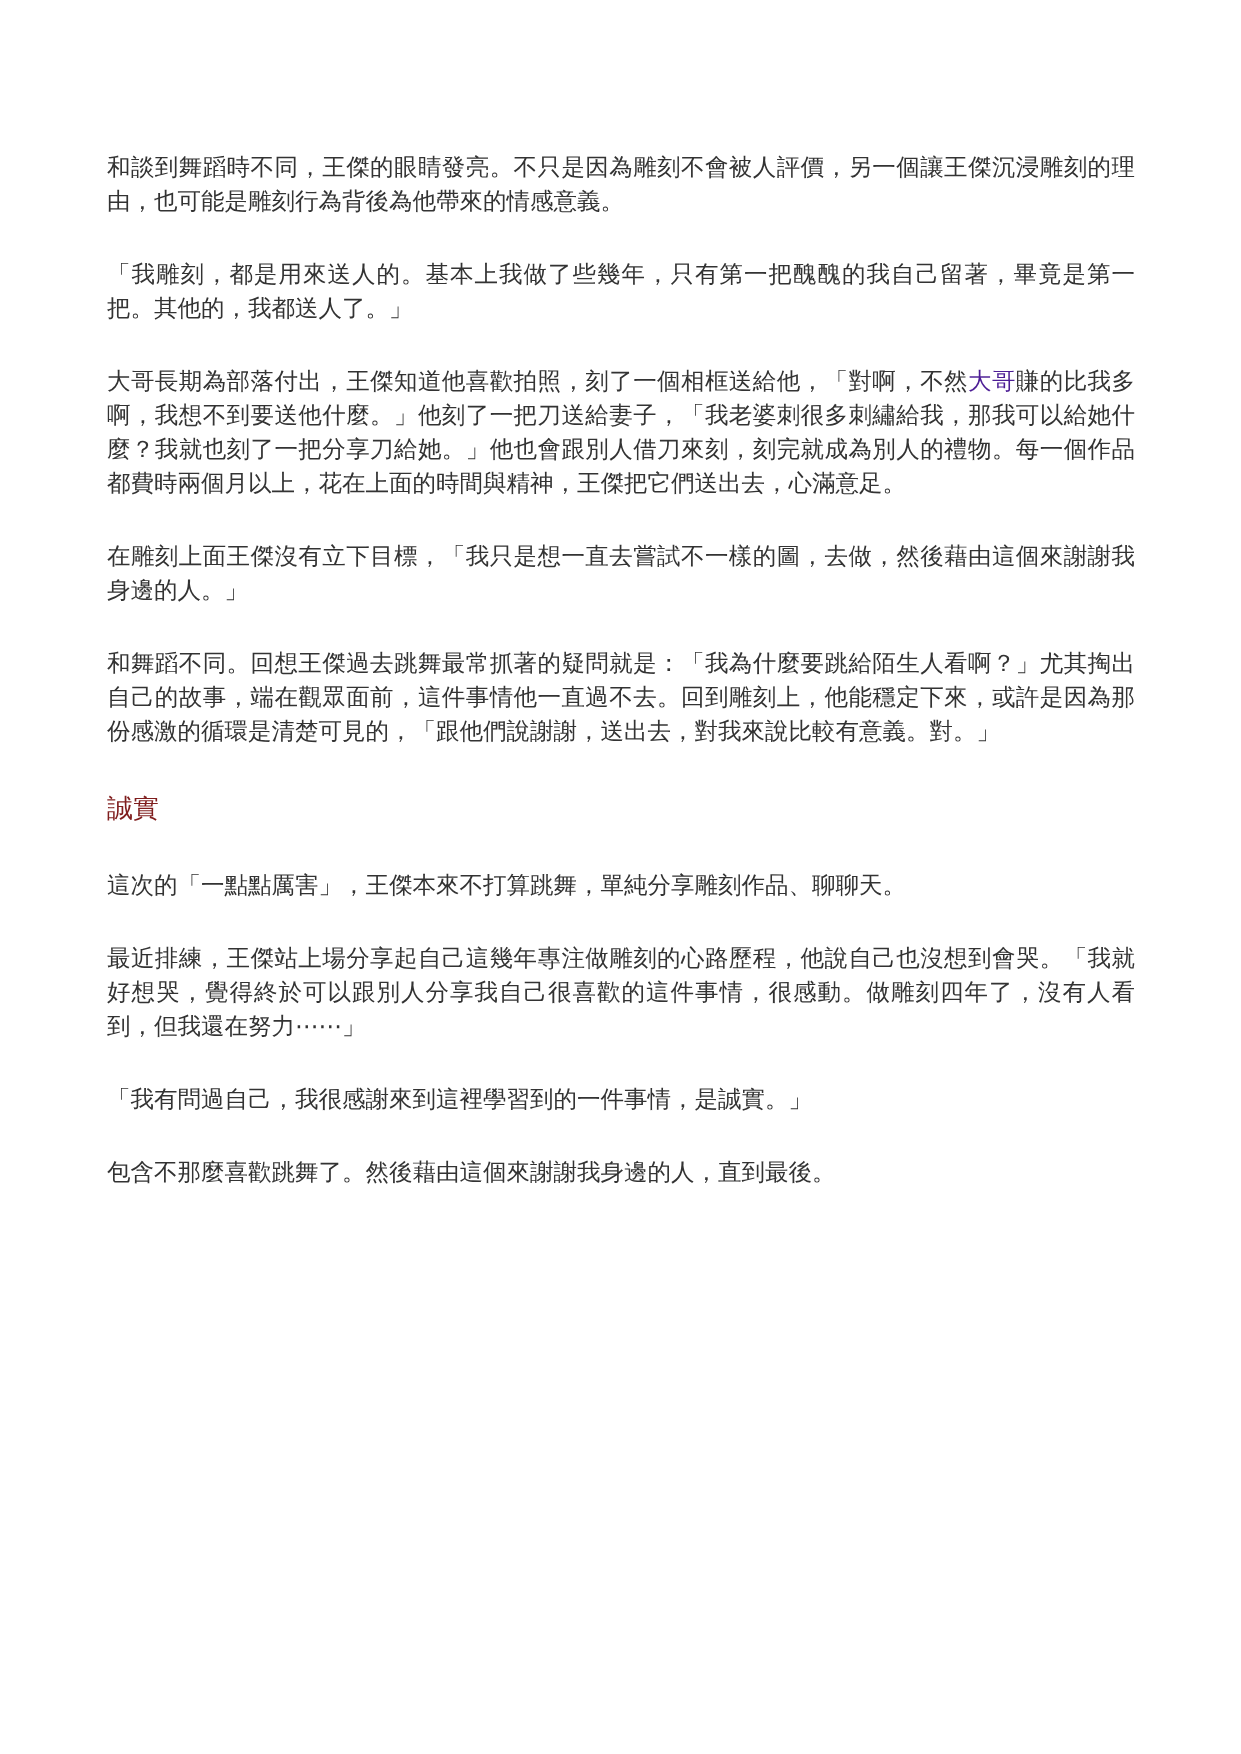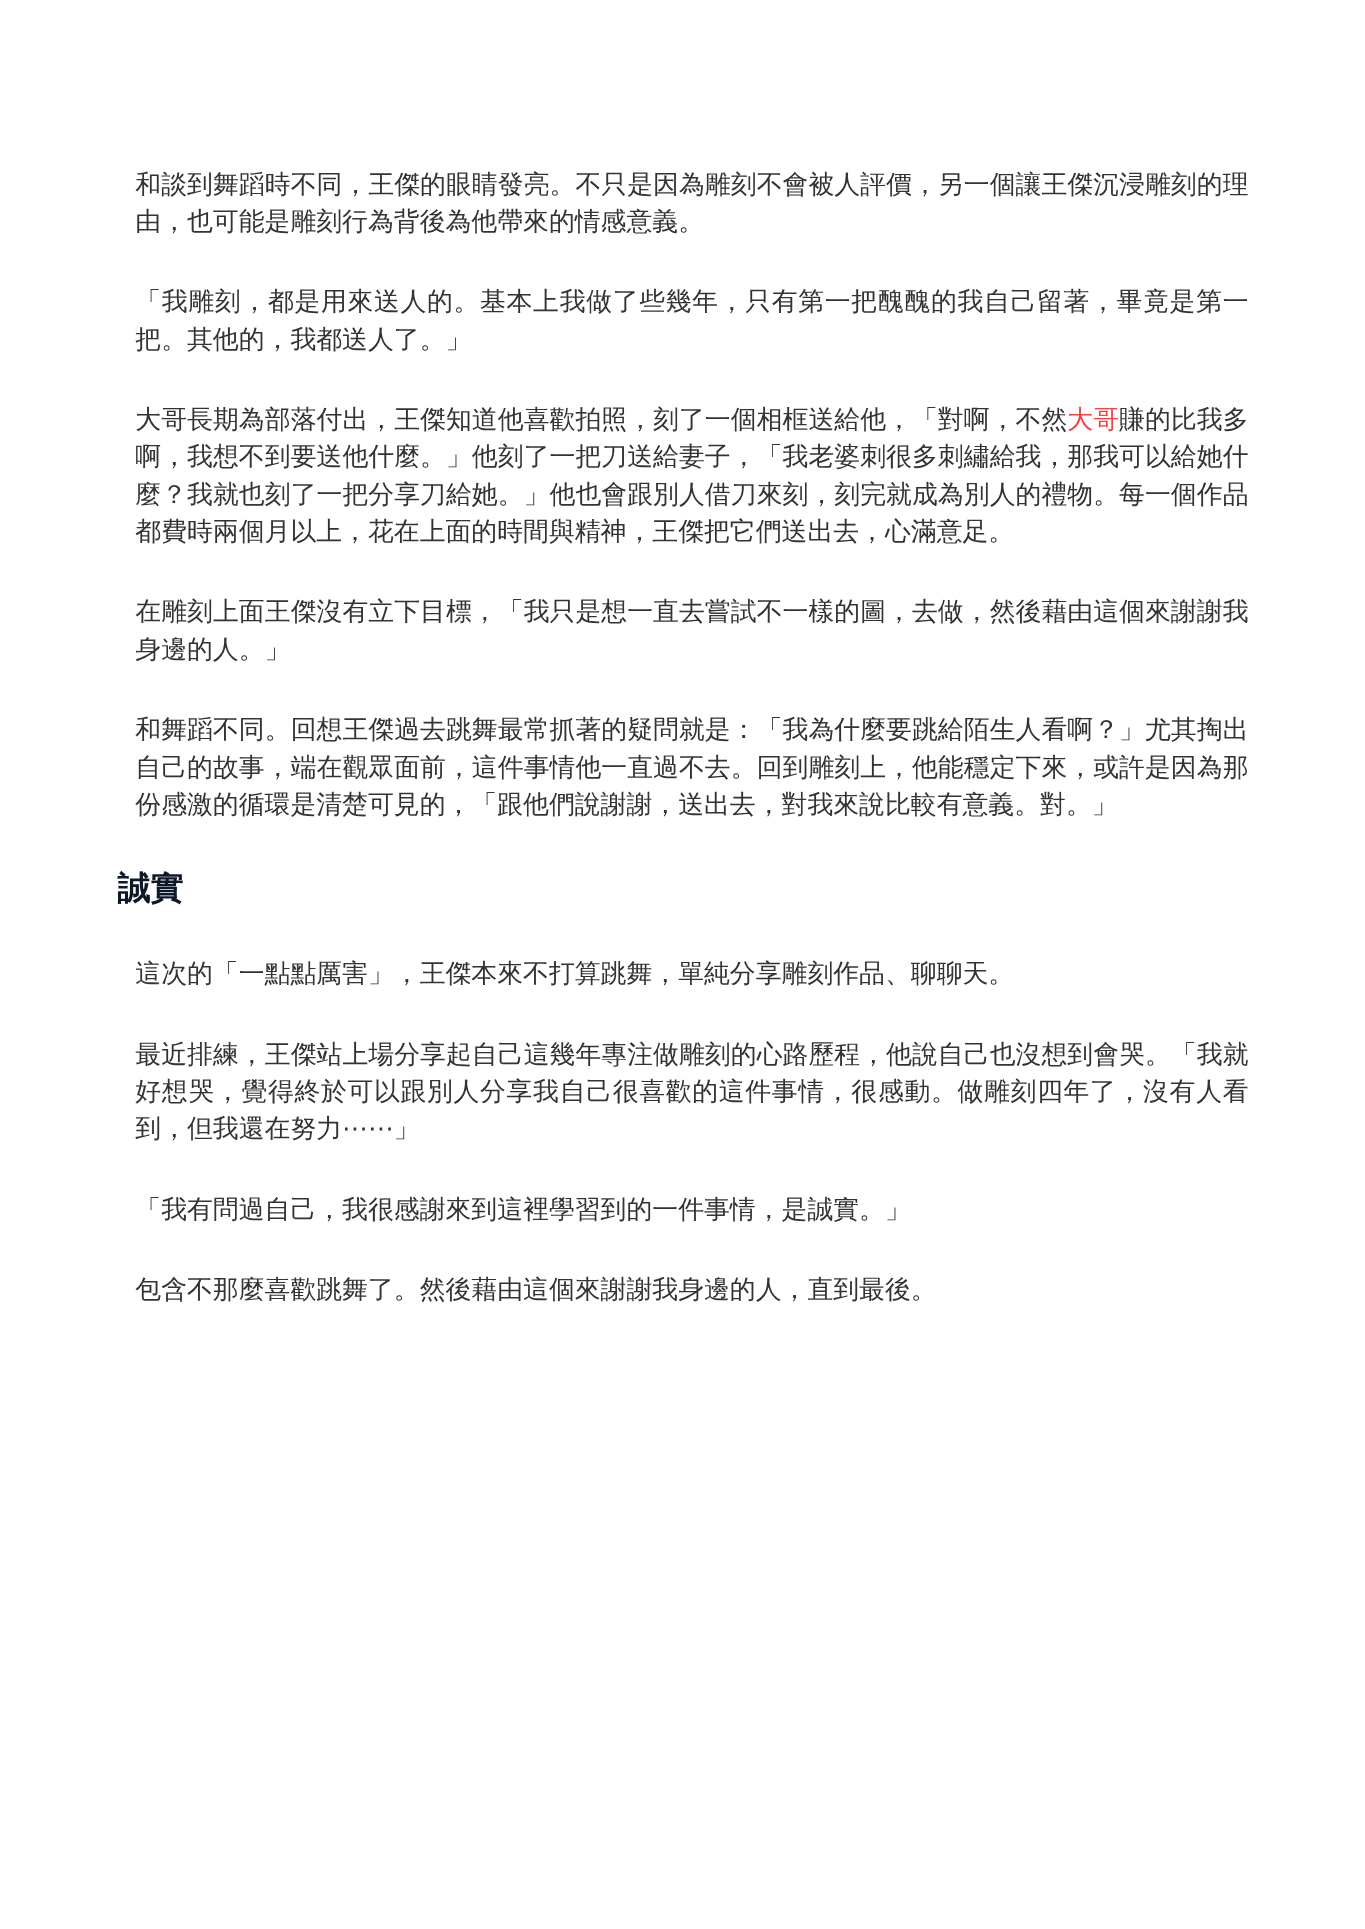--- a/index.html
+++ b/index.html
@@ -18,35 +18,35 @@
   }
   .content {
     position: absolute;
     left: 107px;
     top: 150px;
     width: 1028px;
     color: #333333;
     text-align: justify;
   }
   .content p {
-    margin: 0 0 39px 16px;
+    margin: 0 0 39px 0;
     font-size: 23.5px;
     line-height: 34px;
     font-weight: 400;
   }
   .content h2 {
     margin: 0 0 39px 0;
-    font-size: 30px;
+    font-size: 26px;
     line-height: 42px;
-    font-weight: 700;
-    color: #0f172a;
+    font-weight: 400;
+    color: #7f1d1d;
     text-align: left;
   }
   .content a.inline-link {
-    color: #ef4444;
+    color: #4c1d95;
     text-decoration: none;
     cursor: pointer;
   }
 </style>
 </head>
 <body>
 
 <div class="page">
   <article class="content">
 

